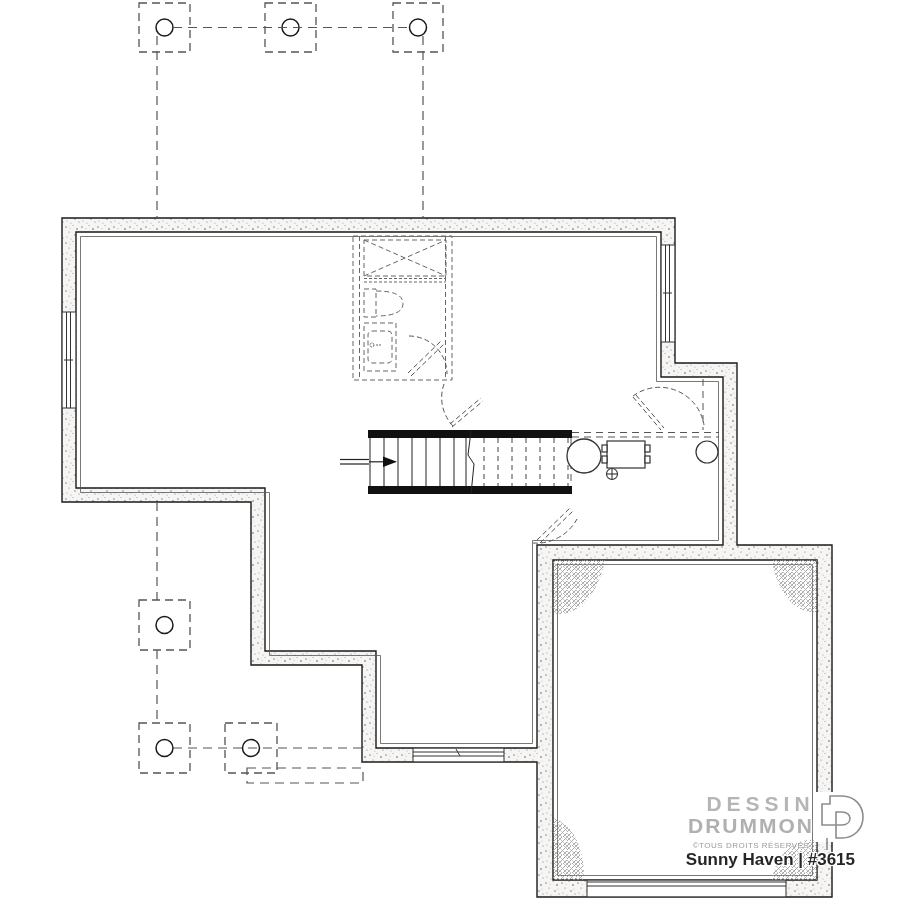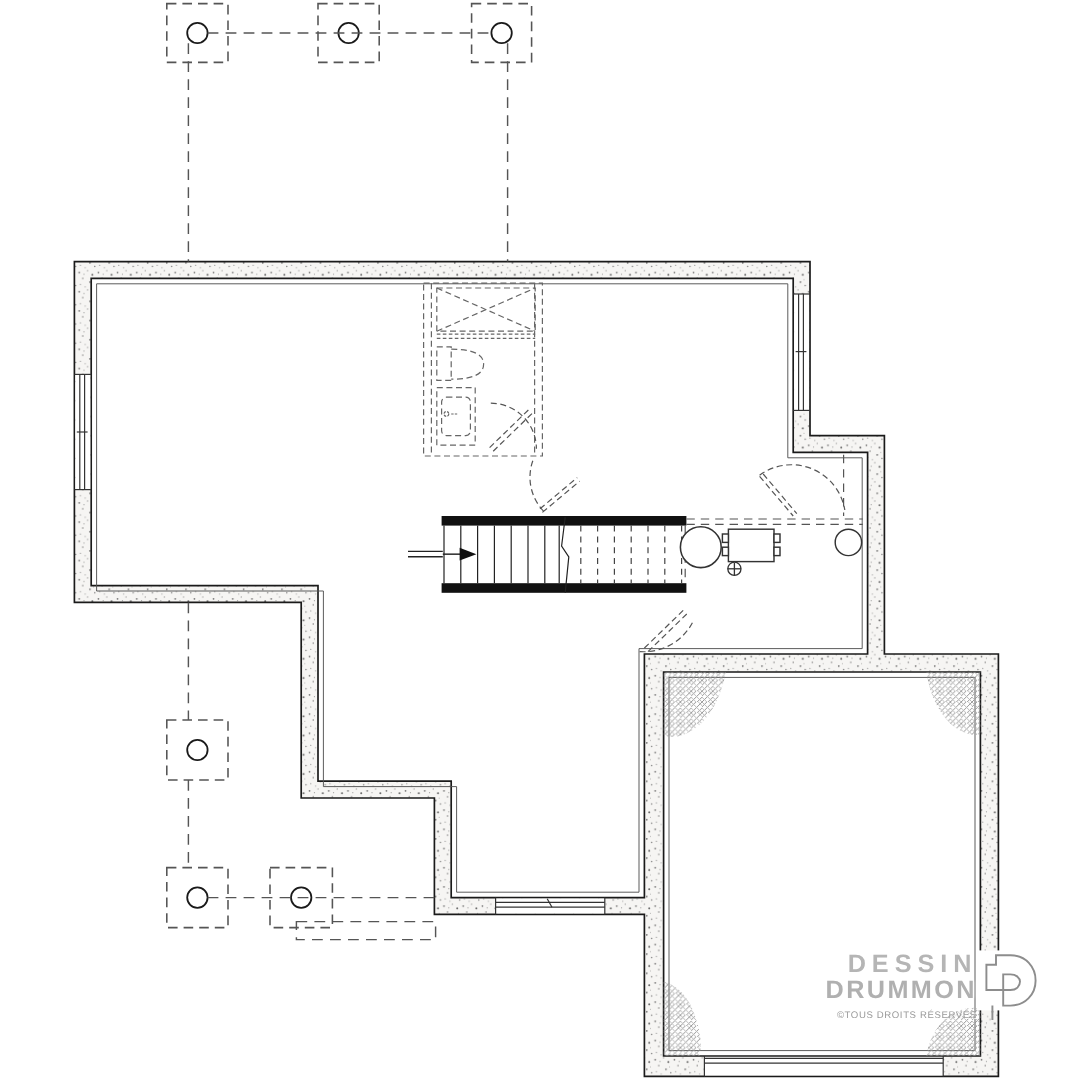--- a/index.html
+++ b/index.html
@@ -5,21 +5,21 @@
   html,body{margin:0;padding:0;background:#ffffff;}
   .canvas{position:relative;width:900px;height:900px;background:#fff;
           font-family:"Liberation Sans",sans-serif;overflow:hidden;}
   .plan-svg{position:absolute;left:0;top:0;}
   .brand-line1{position:absolute;left:700px;top:792px;width:140px;text-align:center;
     font-size:21px;font-weight:600;letter-spacing:5px;color:#b5b5b5;
     text-shadow:1px 1px 0 #fff,-1px -1px 0 #fff,0 0 3px #fff;}
   .brand-line2{position:absolute;left:688px;top:814px;width:140px;text-align:center;
     font-size:21px;font-weight:700;letter-spacing:2px;color:#b0b0b0;
     text-shadow:1px 1px 0 #fff,-1px -1px 0 #fff,0 0 3px #fff;}
-  .brand-copy{position:absolute;left:688px;top:841px;width:126px;text-align:right;
+  .brand-copy{position:absolute;left:688px;top:841px;width:126px;text-align:center;
     font-size:8px;letter-spacing:0.5px;color:#9a9a9a;
     text-shadow:1px 1px 0 #fff,-1px -1px 0 #fff;}
   .plan-title{position:absolute;left:650px;top:850px;width:205px;text-align:right;
     font-size:17px;font-weight:700;color:#262626;
     text-shadow:1px 1px 0 #fff,-1px -1px 0 #fff,1px -1px 0 #fff,-1px 1px 0 #fff,0 0 3px #fff;}
   .logo-d{position:absolute;left:812px;top:782px;}
 </style>
 </head>
 <body>
 
@@ -225,20 +225,21 @@
       <line x1="612" y1="469" x2="612" y2="479.5"></line>
       <line x1="606.5" y1="474" x2="617.5" y2="474"></line>
     </g>
     <circle cx="707" cy="452" r="11" fill="#fff" stroke="#333" stroke-width="1.2"></circle>
   </g>
 </svg>
 
 <div class="brand-line1">DESSINS</div>
 <div class="brand-line2">DRUMMOND</div>
 <div class="brand-copy">©TOUS DROITS RÉSERVÉS</div>
+<div class="plan-title">Sunny Haven | #3615</div>
 
 <div class="logo-d">
   <svg width="56" height="70" viewBox="0 0 56 70">
     <rect x="2" y="10" width="48" height="50" fill="#ffffff" stroke="none"></rect>
     <path d="M10,22 h8 v-8 h12 c13,0 21,10 21,21 c0,12 -9,21 -21,21 h-6 v-13 h-14 z
              M24,30 h6 c5,0 8,3 8,6 c0,4 -3,7 -8,7 h-6 z" fill="#ffffff" fill-rule="evenodd" stroke="#8d8d8d" stroke-width="1.6"></path>
     <line x1="15" y1="56" x2="15" y2="68" stroke="#8d8d8d" stroke-width="1.6"></line>
   </svg>
 </div>
 

